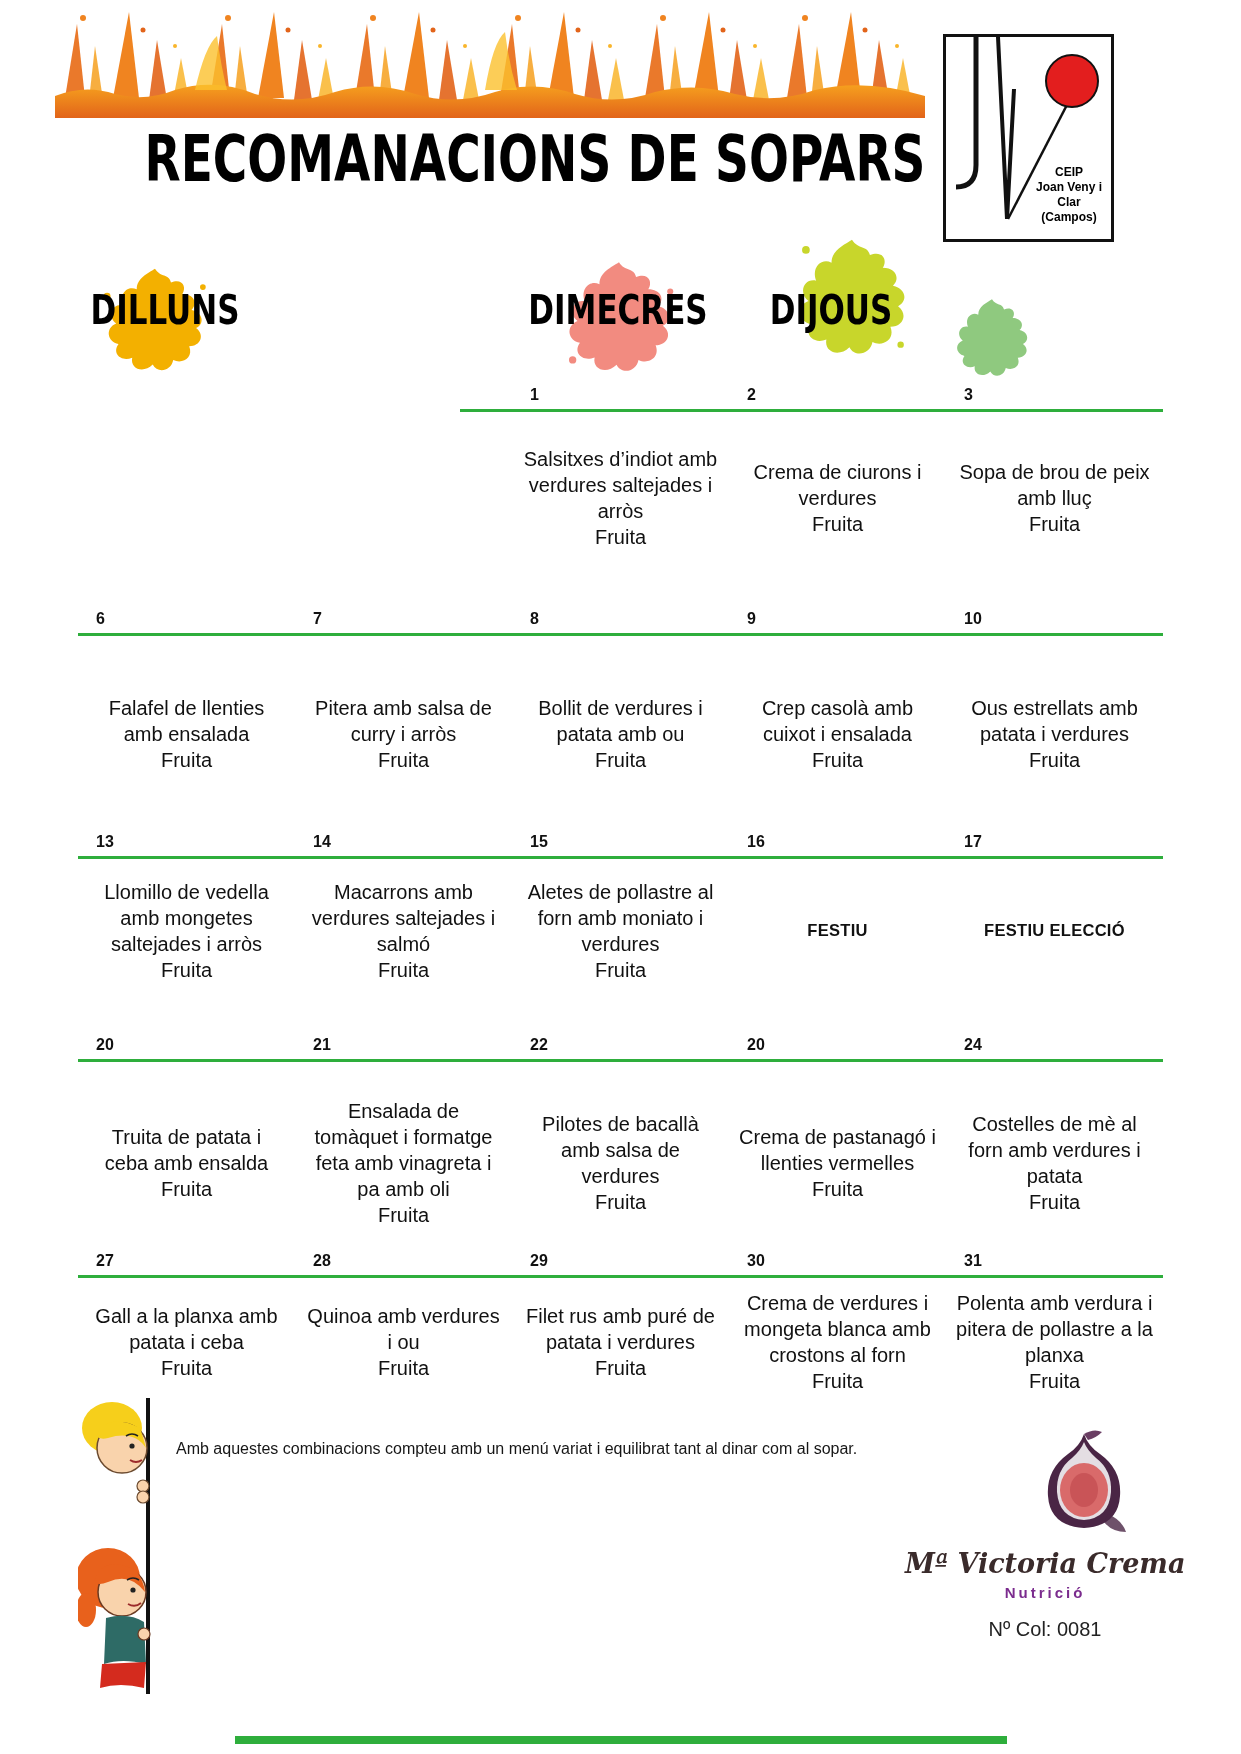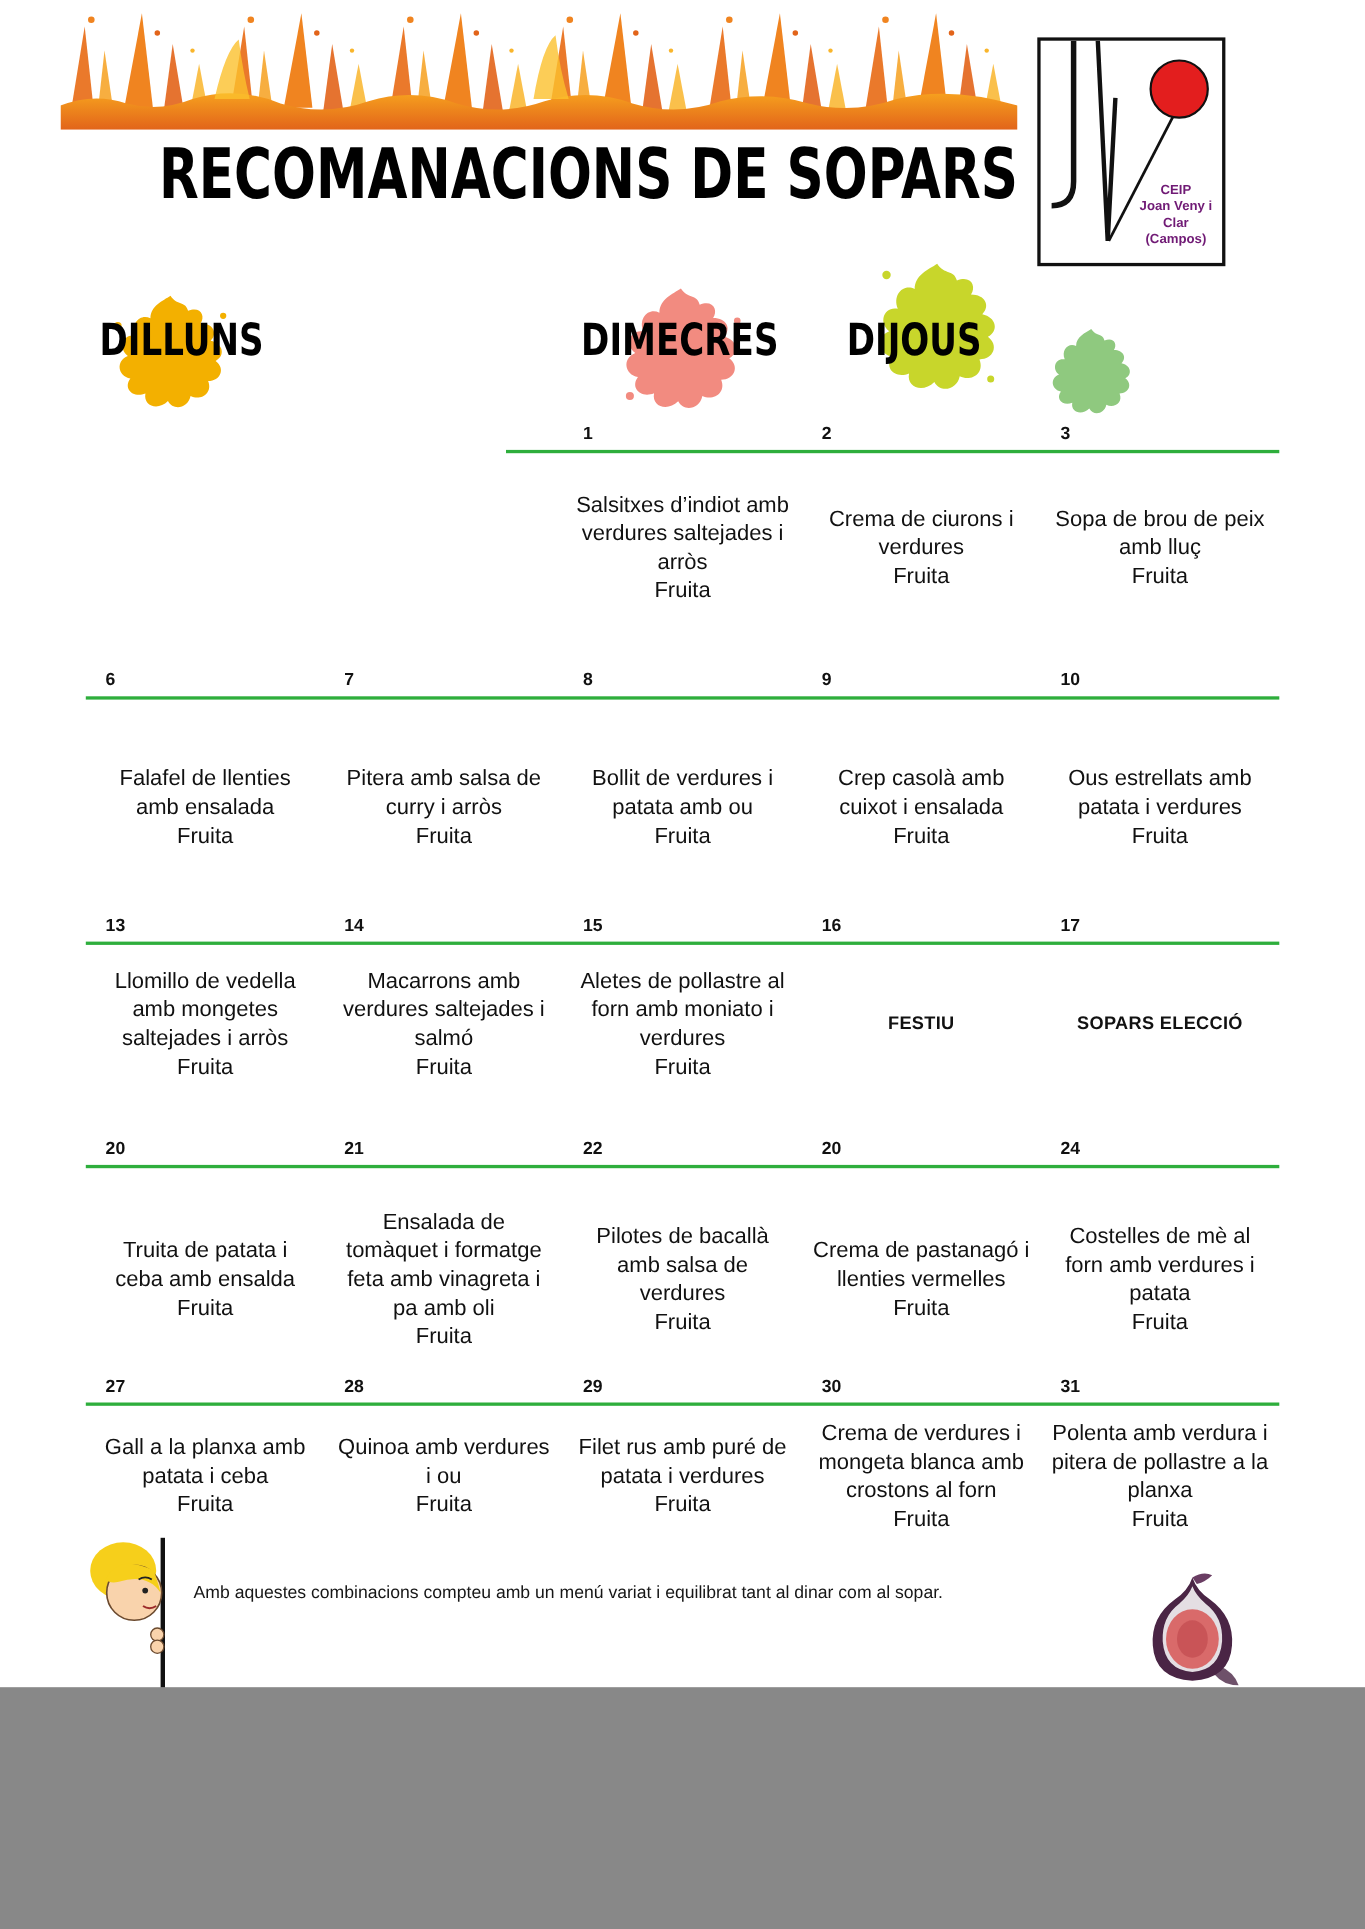--- a/index.html
+++ b/index.html
@@ -1,37 +1,37 @@
 <!DOCTYPE html>
 <html><head>
 <meta charset="utf-8">
 <style>
   * { box-sizing: border-box; }
   html,body { margin:0; padding:0; background:#888; }
   .page {
-    position: relative; width: 1241px; height: 1534px; margin: 0 auto;
+    position: relative; width: 1241px; height: 1754px; margin: 0 auto;
     background: #ffffff; overflow: hidden;
     font-family: "Liberation Sans", sans-serif; color: #111;
   }
   
   .splash-banner { position:absolute; left:55px; top:6px; width:870px; height:112px; }
   .page-title {
     position:absolute; left:118px; top:122px; width:834px;
     text-align:center; font-size:47px; font-weight:900; letter-spacing:0px;
     transform: scaleY(1.35); transform-origin: 50% 0;
     font-family:"DejaVu Sans", sans-serif; color:#000; white-space:nowrap;
   }
   .school-logo {
     position:absolute; left:943px; top:34px; width:171px; height:208px;
     border:3px solid #111; background:#fff;
   }
   .school-logo svg { position:absolute; left:0; top:0; }
   .school-logo .school-name {
     position:absolute; right:6px; bottom:14px; width:72px; text-align:center;
-    font-size:12px; font-weight:700; line-height:1.25; color:#701a75;
+    font-size:12px; font-weight:700; line-height:1.25; color:#000000;
   }
   
   .day-header { position:absolute; top:248px; height:142px; }
   .day-header svg.splat { position:absolute; }
   .day-label {
     position:absolute; left:0; right:0; top:44px; text-align:center;
     font-size:31px; font-weight:900; transform:scaleY(1.3);
     font-family:"DejaVu Sans", sans-serif; color:#000; white-space:nowrap;
   }
   #day1 { left:60px;  width:210px; }
@@ -208,21 +208,21 @@
       <div class="date">15</div>
       <div class="date">16</div>
       <div class="date">17</div>
     </div>
     <div class="rule"></div>
     <div class="meals">
       <div class="meal"><span>Llomillo de vedella amb mongetes saltejades i arròs</span><span class="side">Fruita</span></div>
       <div class="meal"><span>Macarrons amb verdures saltejades i salmó</span><span class="side">Fruita</span></div>
       <div class="meal"><span>Aletes de pollastre al forn amb moniato i verdures</span><span class="side">Fruita</span></div>
       <div class="meal emphasis"><span>FESTIU</span><span class="side"></span></div>
-      <div class="meal emphasis"><span>SOPARS ELECCIÓ</span><span class="side"></span></div>
+      <div class="meal emphasis"><span>FESTIU ELECCIÓ</span><span class="side"></span></div>
     </div>
   </div>
 
   <div class="week" id="week4">
     <div class="dates">
       <div class="date">20</div>
       <div class="date">21</div>
       <div class="date">22</div>
       <div class="date">20</div>
       <div class="date">24</div>

